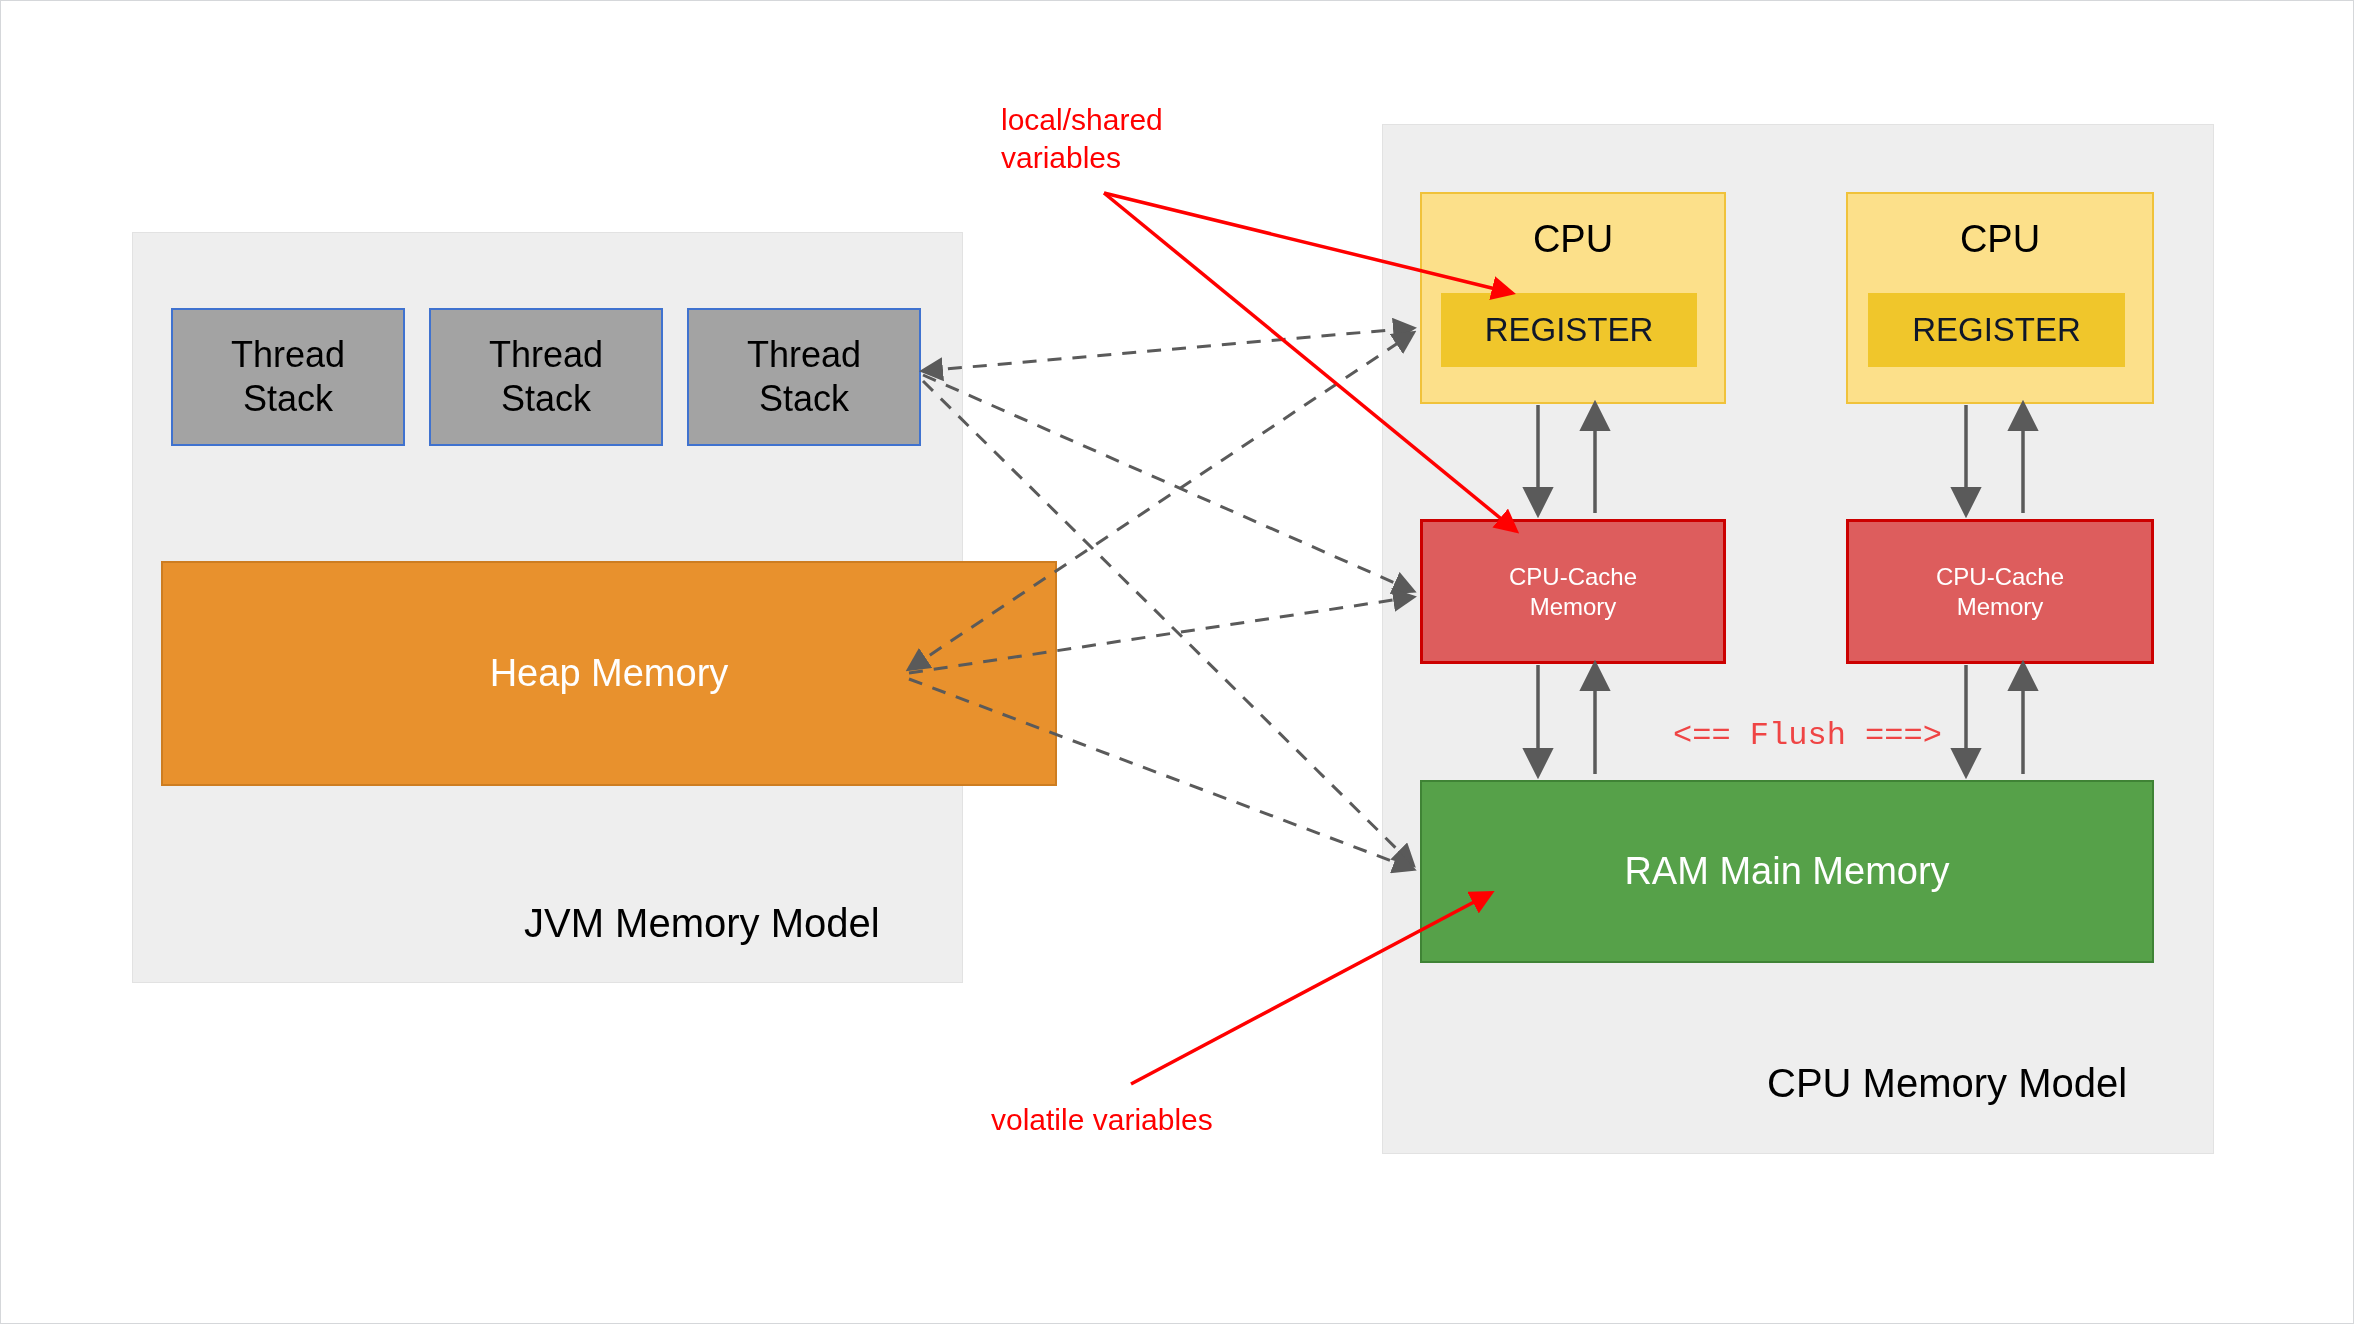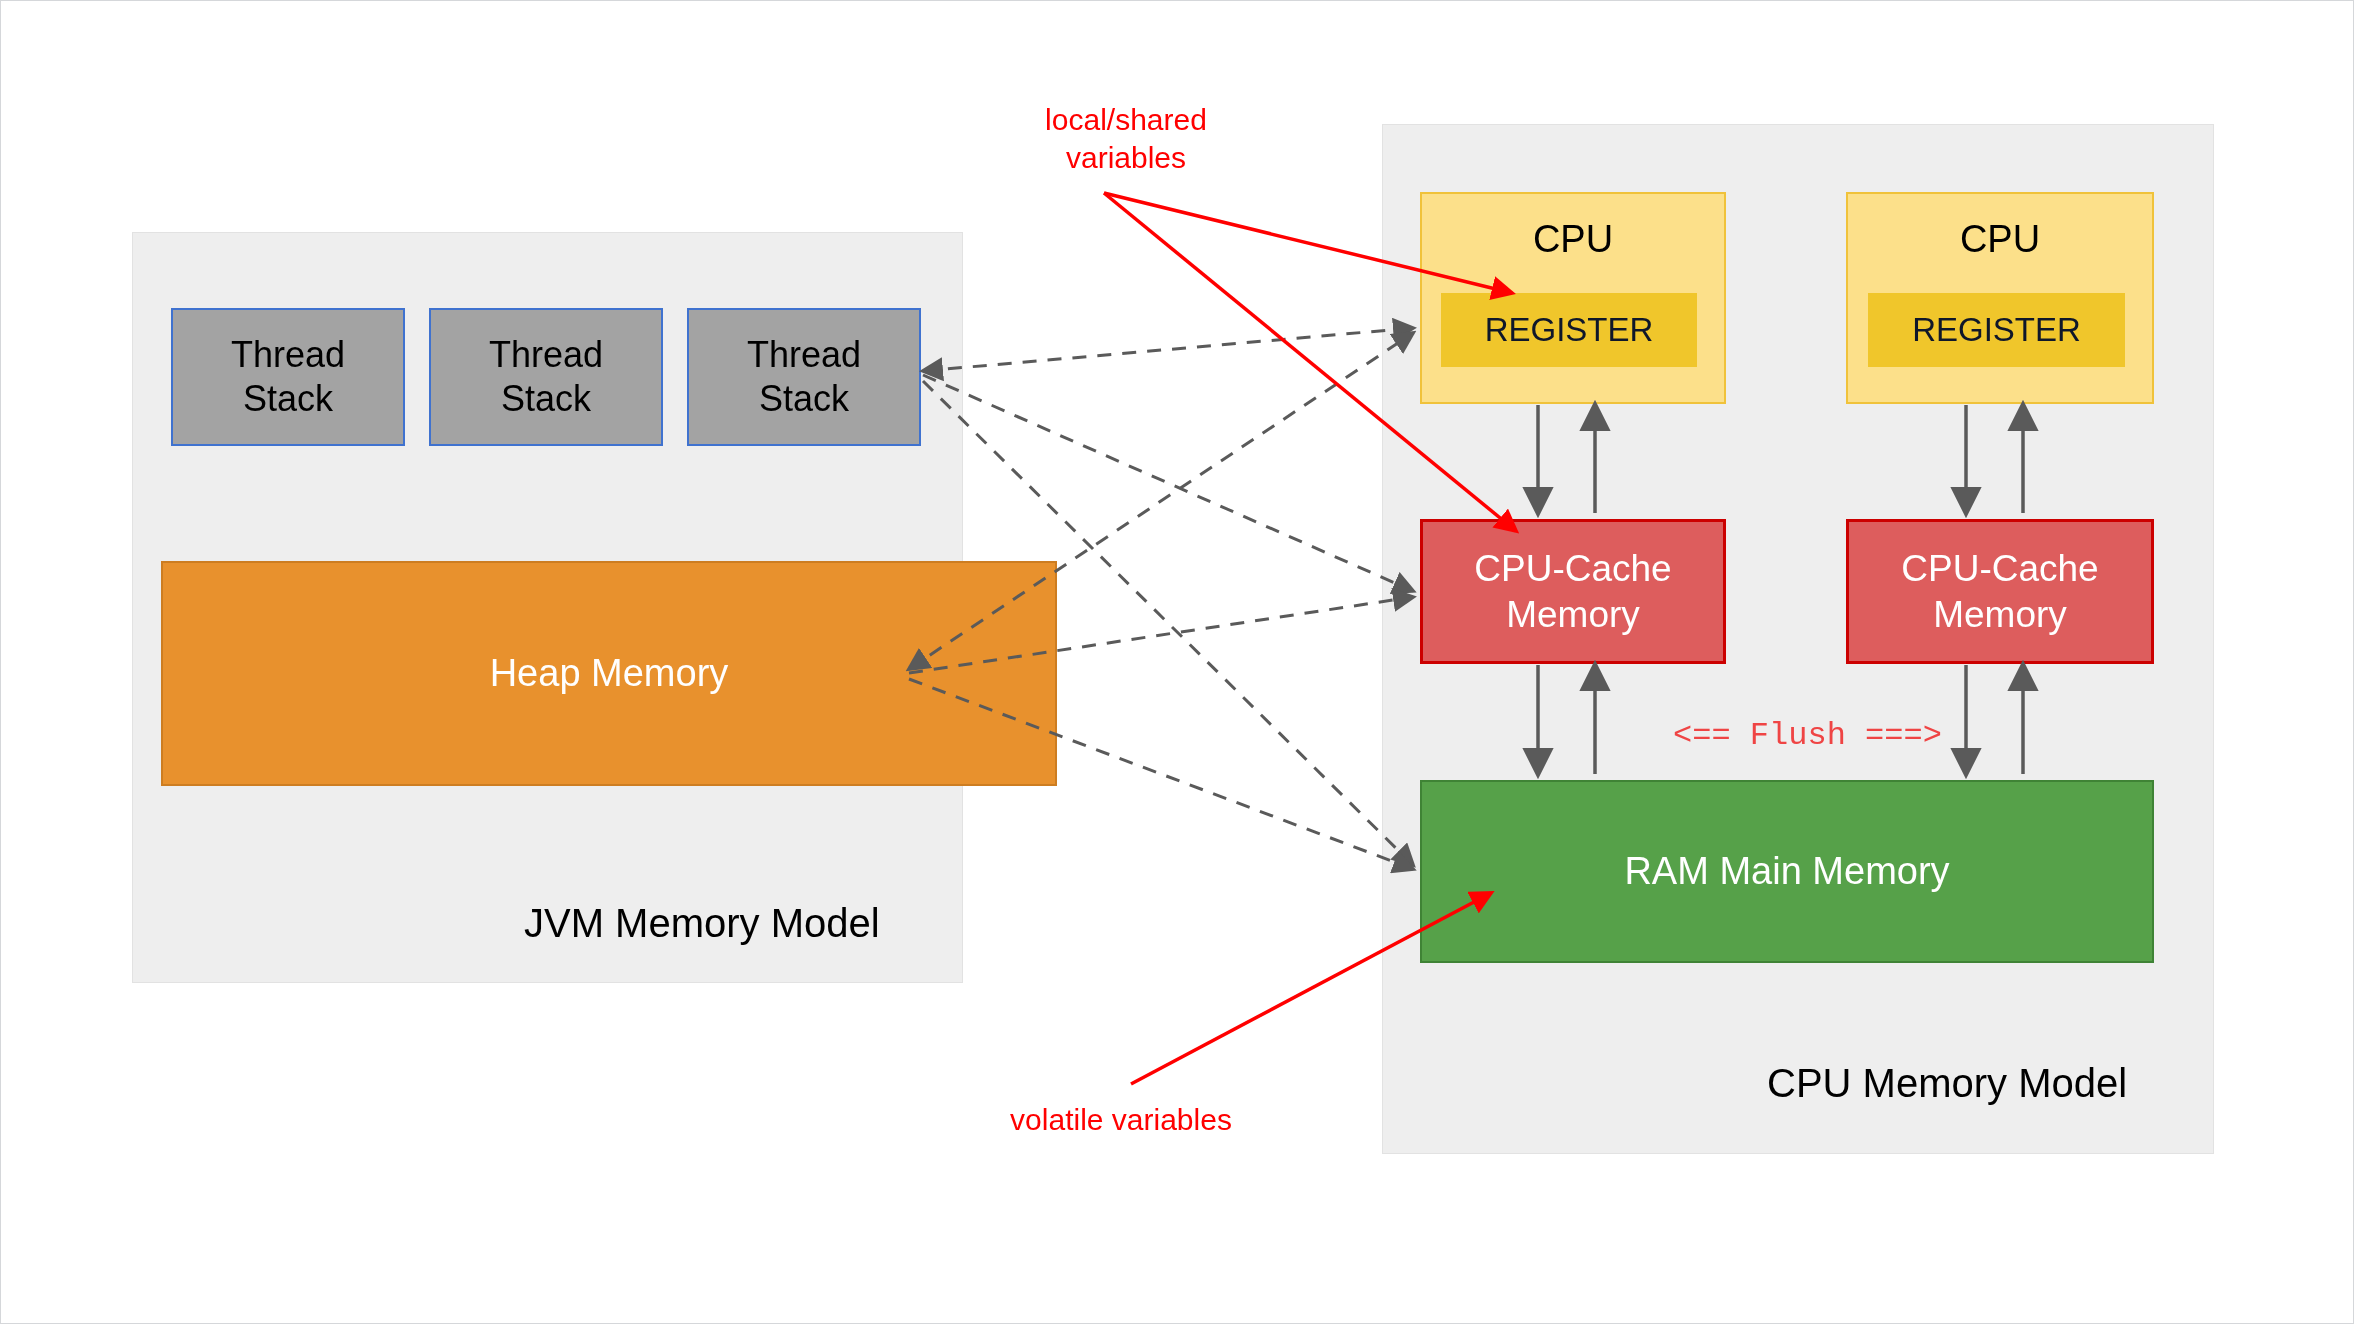--- a/index.html
+++ b/index.html
@@ -62,33 +62,33 @@
   }
   .register {
     background: #f0c62b;
     color: #0f172a;
     font-size: 33px;
   }
   .cache {
     background: #dd5d5d;
     border: 3px solid #cc0000;
     color: #ffffff;
-    font-size: 37px;
+    font-size: 24px;
   }
   .ram {
     background: #56a149;
     border: 2px solid #3f8335;
     color: #ffffff;
     font-size: 38px;
   }
   .annot {
     position: absolute;
     color: #ff0000;
     font-size: 30px;
-    text-align: center;
+    text-align: left;
     line-height: 1.25;
     white-space: pre-line;
   }
   .flush-label {
     position: absolute;
     color: #ef4444;
     font-size: 32px;
     white-space: nowrap;
     font-family: Liberation Mono, monospace;
   }

